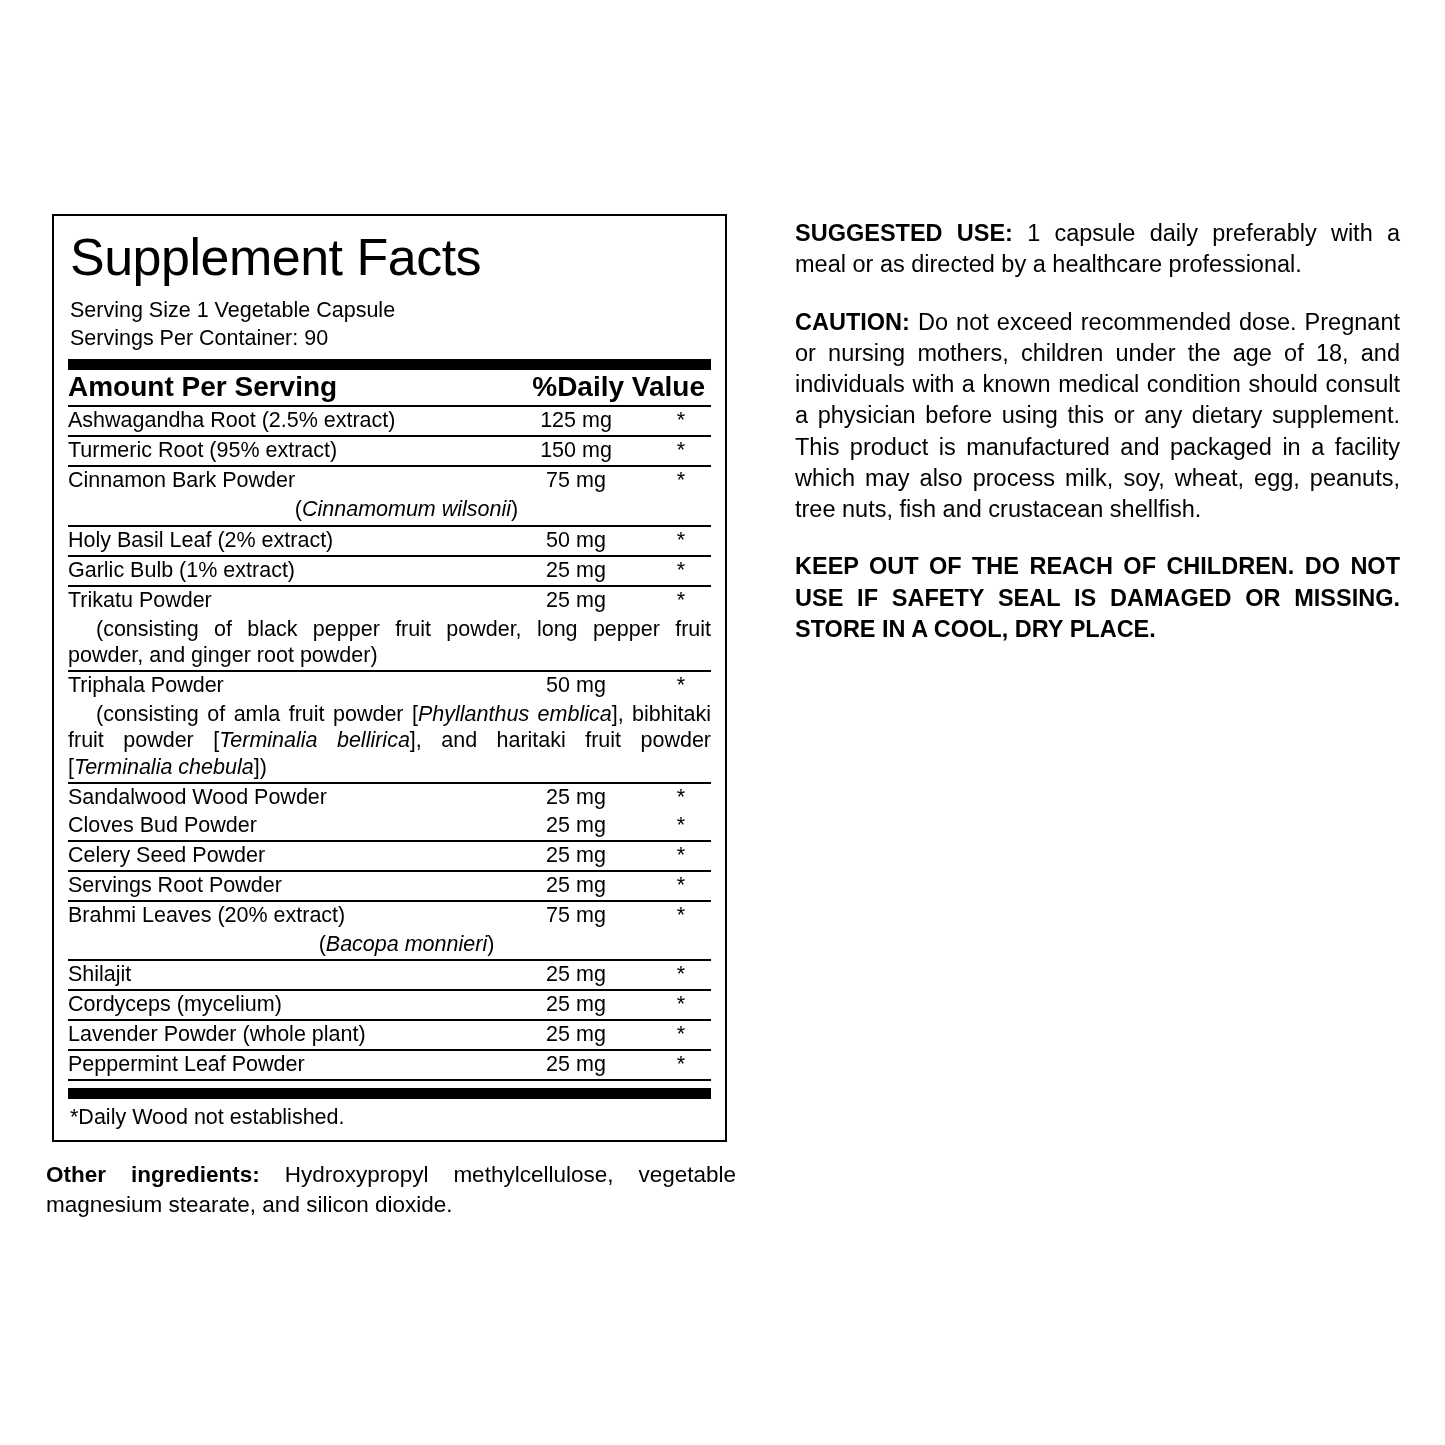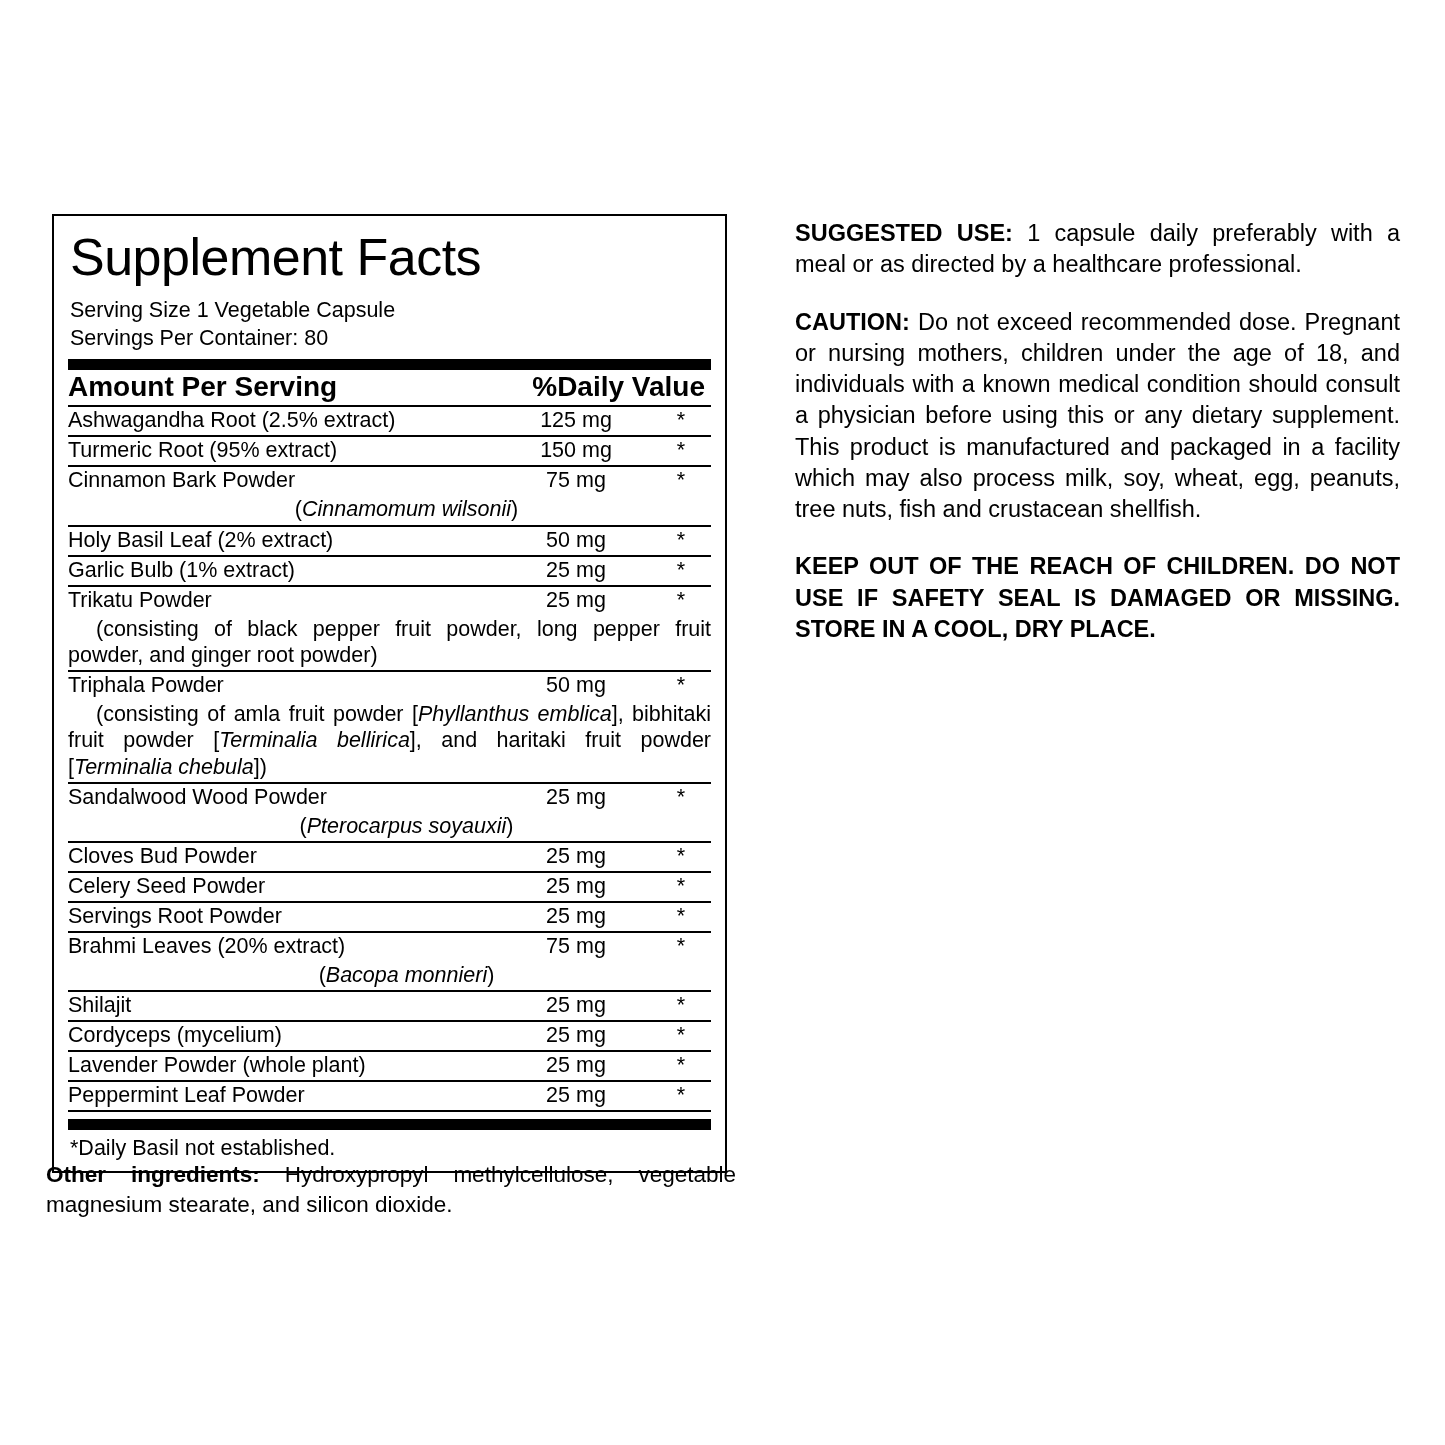--- a/index.html
+++ b/index.html
@@ -119,21 +119,21 @@
   }
 </style>
 </head>
 <body>
 
 <div class="page">
 
   <div class="facts-panel">
     <div class="facts-title">Supplement Facts</div>
     <div class="serving-line">Serving Size 1 Vegetable Capsule</div>
-    <div class="serving-line">Servings Per Container: 80</div>
+    <div class="serving-line">Servings Per Container: 90</div>
 
     <div class="rule-thick"></div>
 
     <table class="facts">
       <tbody id="facts-body">
         <tr class="hdr-row row-sep">
           <td class="name">Amount Per Serving</td>
           <td class="amt dvhdr" colspan="2">%Daily Value</td>
         </tr>
       <tr class="row-sep">
@@ -185,25 +185,20 @@
             <td colspan="3" class="sub cont-cell">
               <div class="justify" style="text-indent: 28px;">(consisting of amla fruit powder [<i class="ital">Phyllanthus emblica</i>], bibhitaki fruit powder [<i class="ital">Terminalia bellirica</i>], and haritaki fruit powder [<i class="ital">Terminalia chebula</i>])</div>
             </td>
           </tr>
           <tr>
             <td class="name">Sandalwood Wood Powder</td>
             <td class="amt">25 mg</td>
             <td class="dv">*</td>
           </tr>
           <tr class="row-sep">
-            <td colspan="3" class="sub cont-cell">
-              <div class="indent">(<i class="ital">Pterocarpus soyauxii</i>)</div>
-            </td>
-          </tr>
-          <tr class="row-sep">
             <td class="name">Cloves Bud Powder</td>
             <td class="amt">25 mg</td>
             <td class="dv">*</td>
           </tr>
           <tr class="row-sep">
             <td class="name">Celery Seed Powder</td>
             <td class="amt">25 mg</td>
             <td class="dv">*</td>
           </tr>
           <tr class="row-sep">
@@ -238,21 +233,21 @@
           </tr>
           <tr class="row-sep">
             <td class="name">Peppermint Leaf Powder</td>
             <td class="amt">25 mg</td>
             <td class="dv">*</td>
           </tr>
         </tbody>
     </table>
 
     <div class="rule-thick"></div>
-    <div class="footnote">*Daily Basil not established.</div>
+    <div class="footnote">*Daily Wood not established.</div>
   </div>
 
   <div class="other-ing">
     <b>Other ingredients:</b>
     <span>Hydroxypropyl methylcellulose, vegetable magnesium stearate, and silicon dioxide.</span>
   </div>
 
   <div class="right-panel">
     <p>
       <b>SUGGESTED USE:</b>

